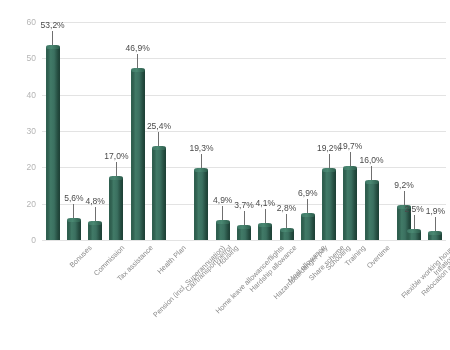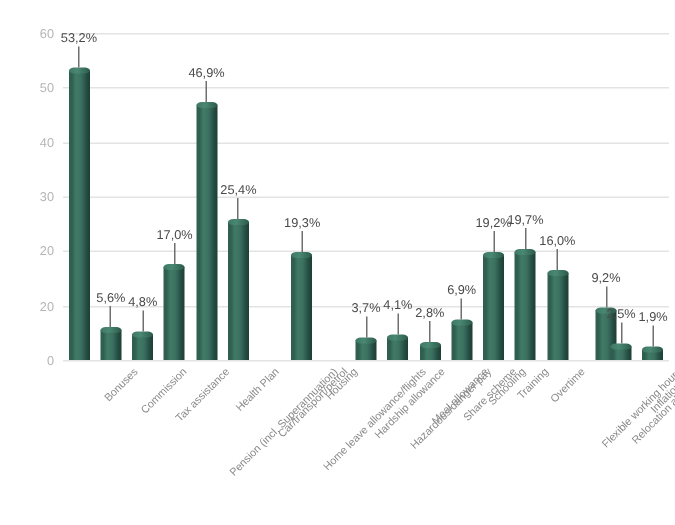--- a/index.html
+++ b/index.html
@@ -148,20 +148,26 @@
         <div class="bar-body" style="height: 92.2867px;"></div>
         <div class="bar-top" style="bottom: 90.2867px;"></div>
         <div class="bar-stick" style="bottom: 94.2867px; height: 14px;"></div>
         <div class="bar-value" style="bottom: 109.287px; color: rgb(74, 74, 74);">25,4%</div>
       </div>
       <div class="bar-group" title="Housing 19,3%" style="left: 152.474px; height: 218px;">
         <div class="bar-body" style="height: 70.1233px;"></div>
         <div class="bar-top" style="bottom: 68.1233px;"></div>
         <div class="bar-stick" style="bottom: 72.1233px; height: 14px;"></div>
         <div class="bar-value" style="bottom: 87.1233px; color: rgb(74, 74, 74);">19,3%</div>
+      </div>
+      <div class="bar-group" title="Hardship allowance 4,9%" style="left: 173.737px; height: 218px;">
+        <div class="bar-body" style="height: 17.8033px;"></div>
+        <div class="bar-top" style="bottom: 15.8033px;"></div>
+        <div class="bar-stick" style="bottom: 19.8033px; height: 14px;"></div>
+        <div class="bar-value" style="bottom: 34.8033px; color: rgb(74, 74, 74);">4,9%</div>
       </div>
       <div class="bar-group" title="Hazardous/danger pay 3,7%" style="left: 195px; height: 246px;">
         <div class="bar-body" style="height: 13.4433px;"></div>
         <div class="bar-top" style="bottom: 11.4433px;"></div>
         <div class="bar-stick" style="bottom: 15.4433px; height: 14px;"></div>
         <div class="bar-value" style="bottom: 30.4433px; color: rgb(74, 74, 74);">3,7%</div>
       </div>
       <div class="bar-group" title="Meal allowance 4,1%" style="left: 216.263px; height: 218px;">
         <div class="bar-body" style="height: 14.8967px;"></div>
         <div class="bar-top" style="bottom: 12.8967px;"></div>

